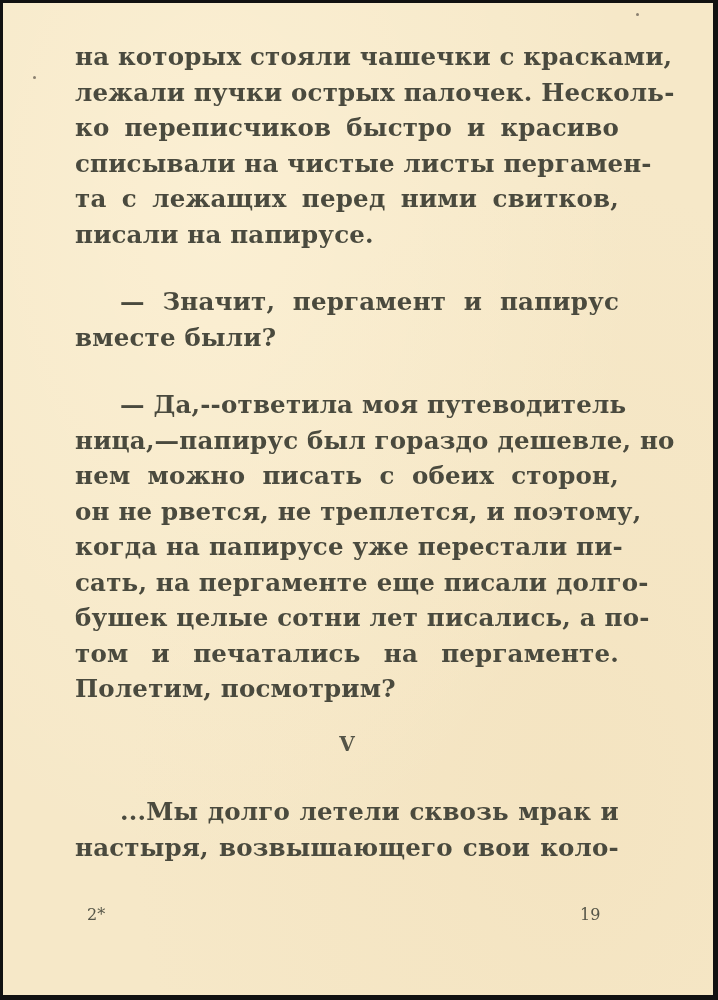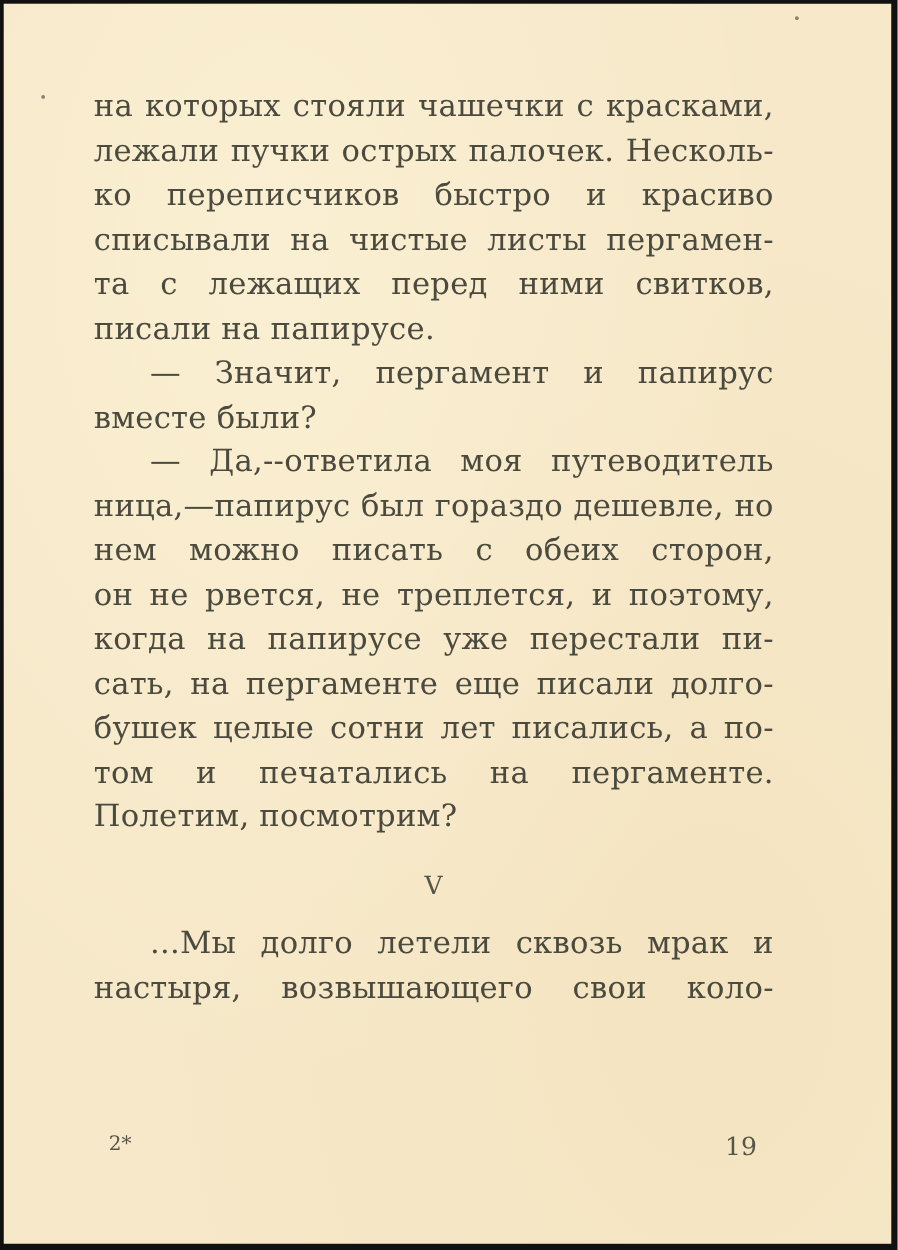--- a/index.html
+++ b/index.html
@@ -10,46 +10,47 @@
   }
   .page {
     position: absolute; left: 3px; top: 3px;
     width: 710px; height: 992px;
     background: #f6e8c8;
     background-image:
       radial-gradient(ellipse at 30% 20%, rgba(255,245,220,0.55), rgba(0,0,0,0) 60%),
       radial-gradient(ellipse at 80% 80%, rgba(240,220,180,0.35), rgba(0,0,0,0) 55%);
   }
   .text {
-    position: absolute; left: 72px; top: 64px; width: 544px;
+    position: absolute; left: 72px; top: 36px; width: 544px;
     color: #4a4a3e;
     font-size: 24.5px;
     line-height: 35.5px;
     letter-spacing: 0.2px;
+    font-weight: bold;
   }
   .line {
     display: block; white-space: nowrap;
     text-align: justify; text-align-last: justify;
     height: 35.5px;
   }
   .line.last { text-align-last: left; }
-  .line.indent { padding-left: 45px; }
+  .line.indent { padding-left: 45px; margin-top: 32px; }
   .section {
     display: block; text-align: center;
     font-size: 20px; color: #555548;
     height: 35.5px; line-height: 35.5px;
     margin-top: 20px; margin-bottom: 10px;
   }
   .footer-left {
     position: absolute; left: 84px; top: 902px;
     font-size: 16px; color: #555548;
   }
   .footer-right {
     position: absolute; left: 577px; top: 902px;
-    font-size: 20px; color: #555548;
+    font-size: 16px; color: #555548;
   }
   .speck { position: absolute; width: 3px; height: 3px; border-radius: 50%; background: #8a8070; }
 </style>
 </head>
 <body>
 
 <div class="page">
   <span class="speck" style="left:633px;top:10px;"></span>
   <span class="speck" style="left:30px;top:73px;"></span>
 

